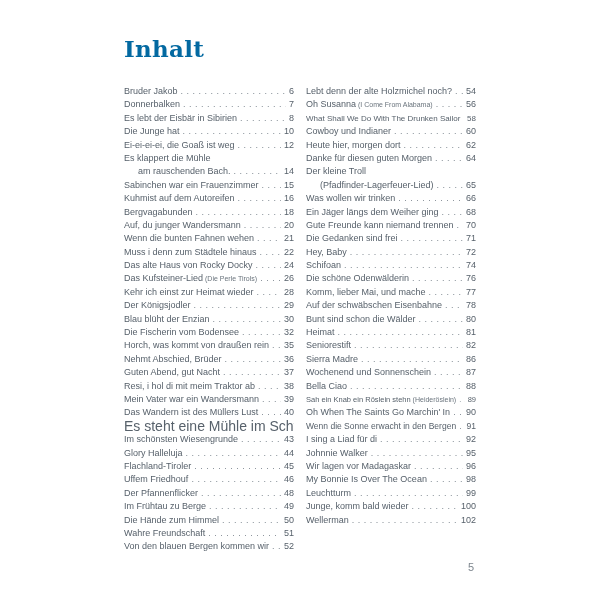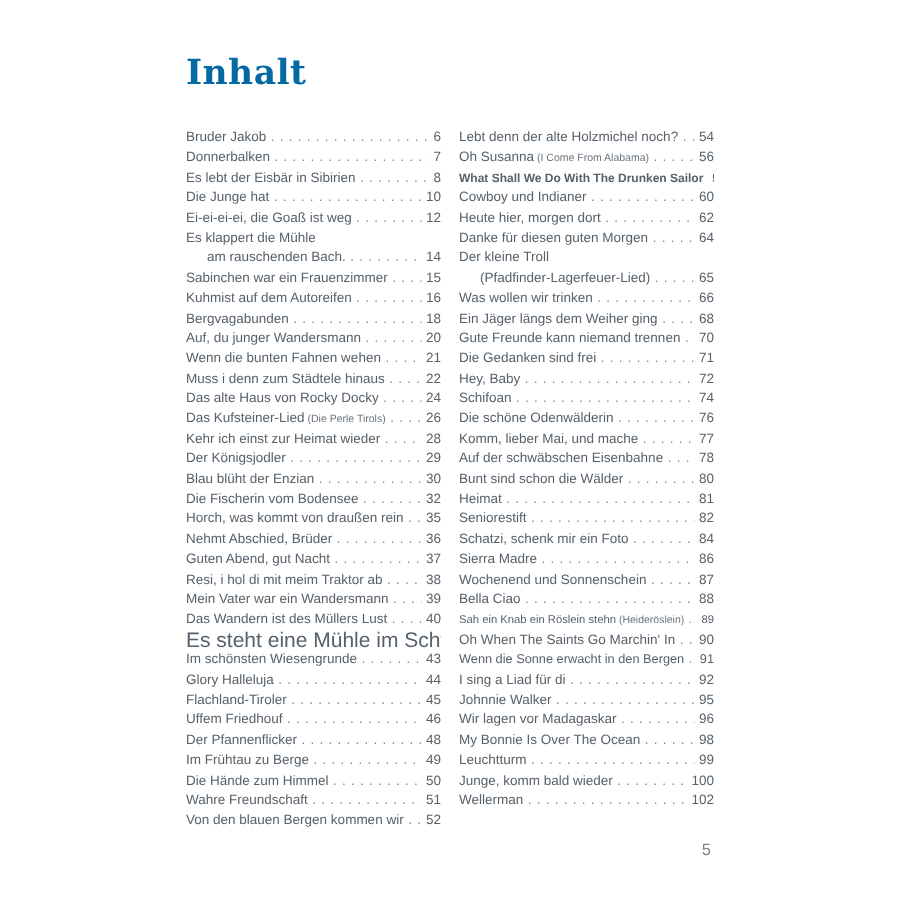--- a/index.html
+++ b/index.html
@@ -224,21 +224,21 @@
           <div class="row">
             <span class="t">Lebt denn der alte Holzmichel noch?</span>
             <span class="leader"></span>
             <span class="pg">54</span>
           </div>
           <div class="row">
             <span class="t">Oh Susanna<span class="note"> (I Come From Alabama)</span></span>
             <span class="leader"></span>
             <span class="pg">56</span>
           </div>
-          <div class="row" style="font-size: 8px; font-weight: bold;">
+          <div class="row" style="font-size: 8px;">
             <span class="t">What Shall We Do With The Drunken Sailor</span>
             <span class="leader"></span>
             <span class="pg">58</span>
           </div>
           <div class="row">
             <span class="t">Cowboy und Indianer</span>
             <span class="leader"></span>
             <span class="pg">60</span>
           </div>
           <div class="row">
@@ -311,25 +311,20 @@
           </div>
           <div class="row">
             <span class="t">Heimat</span>
             <span class="leader"></span>
             <span class="pg">81</span>
           </div>
           <div class="row">
             <span class="t">Seniorestift</span>
             <span class="leader"></span>
             <span class="pg">82</span>
-          </div>
-          <div class="row">
-            <span class="t">Schatzi, schenk mir ein Foto</span>
-            <span class="leader"></span>
-            <span class="pg">84</span>
           </div>
           <div class="row">
             <span class="t">Sierra Madre</span>
             <span class="leader"></span>
             <span class="pg">86</span>
           </div>
           <div class="row">
             <span class="t">Wochenend und Sonnenschein</span>
             <span class="leader"></span>
             <span class="pg">87</span>

